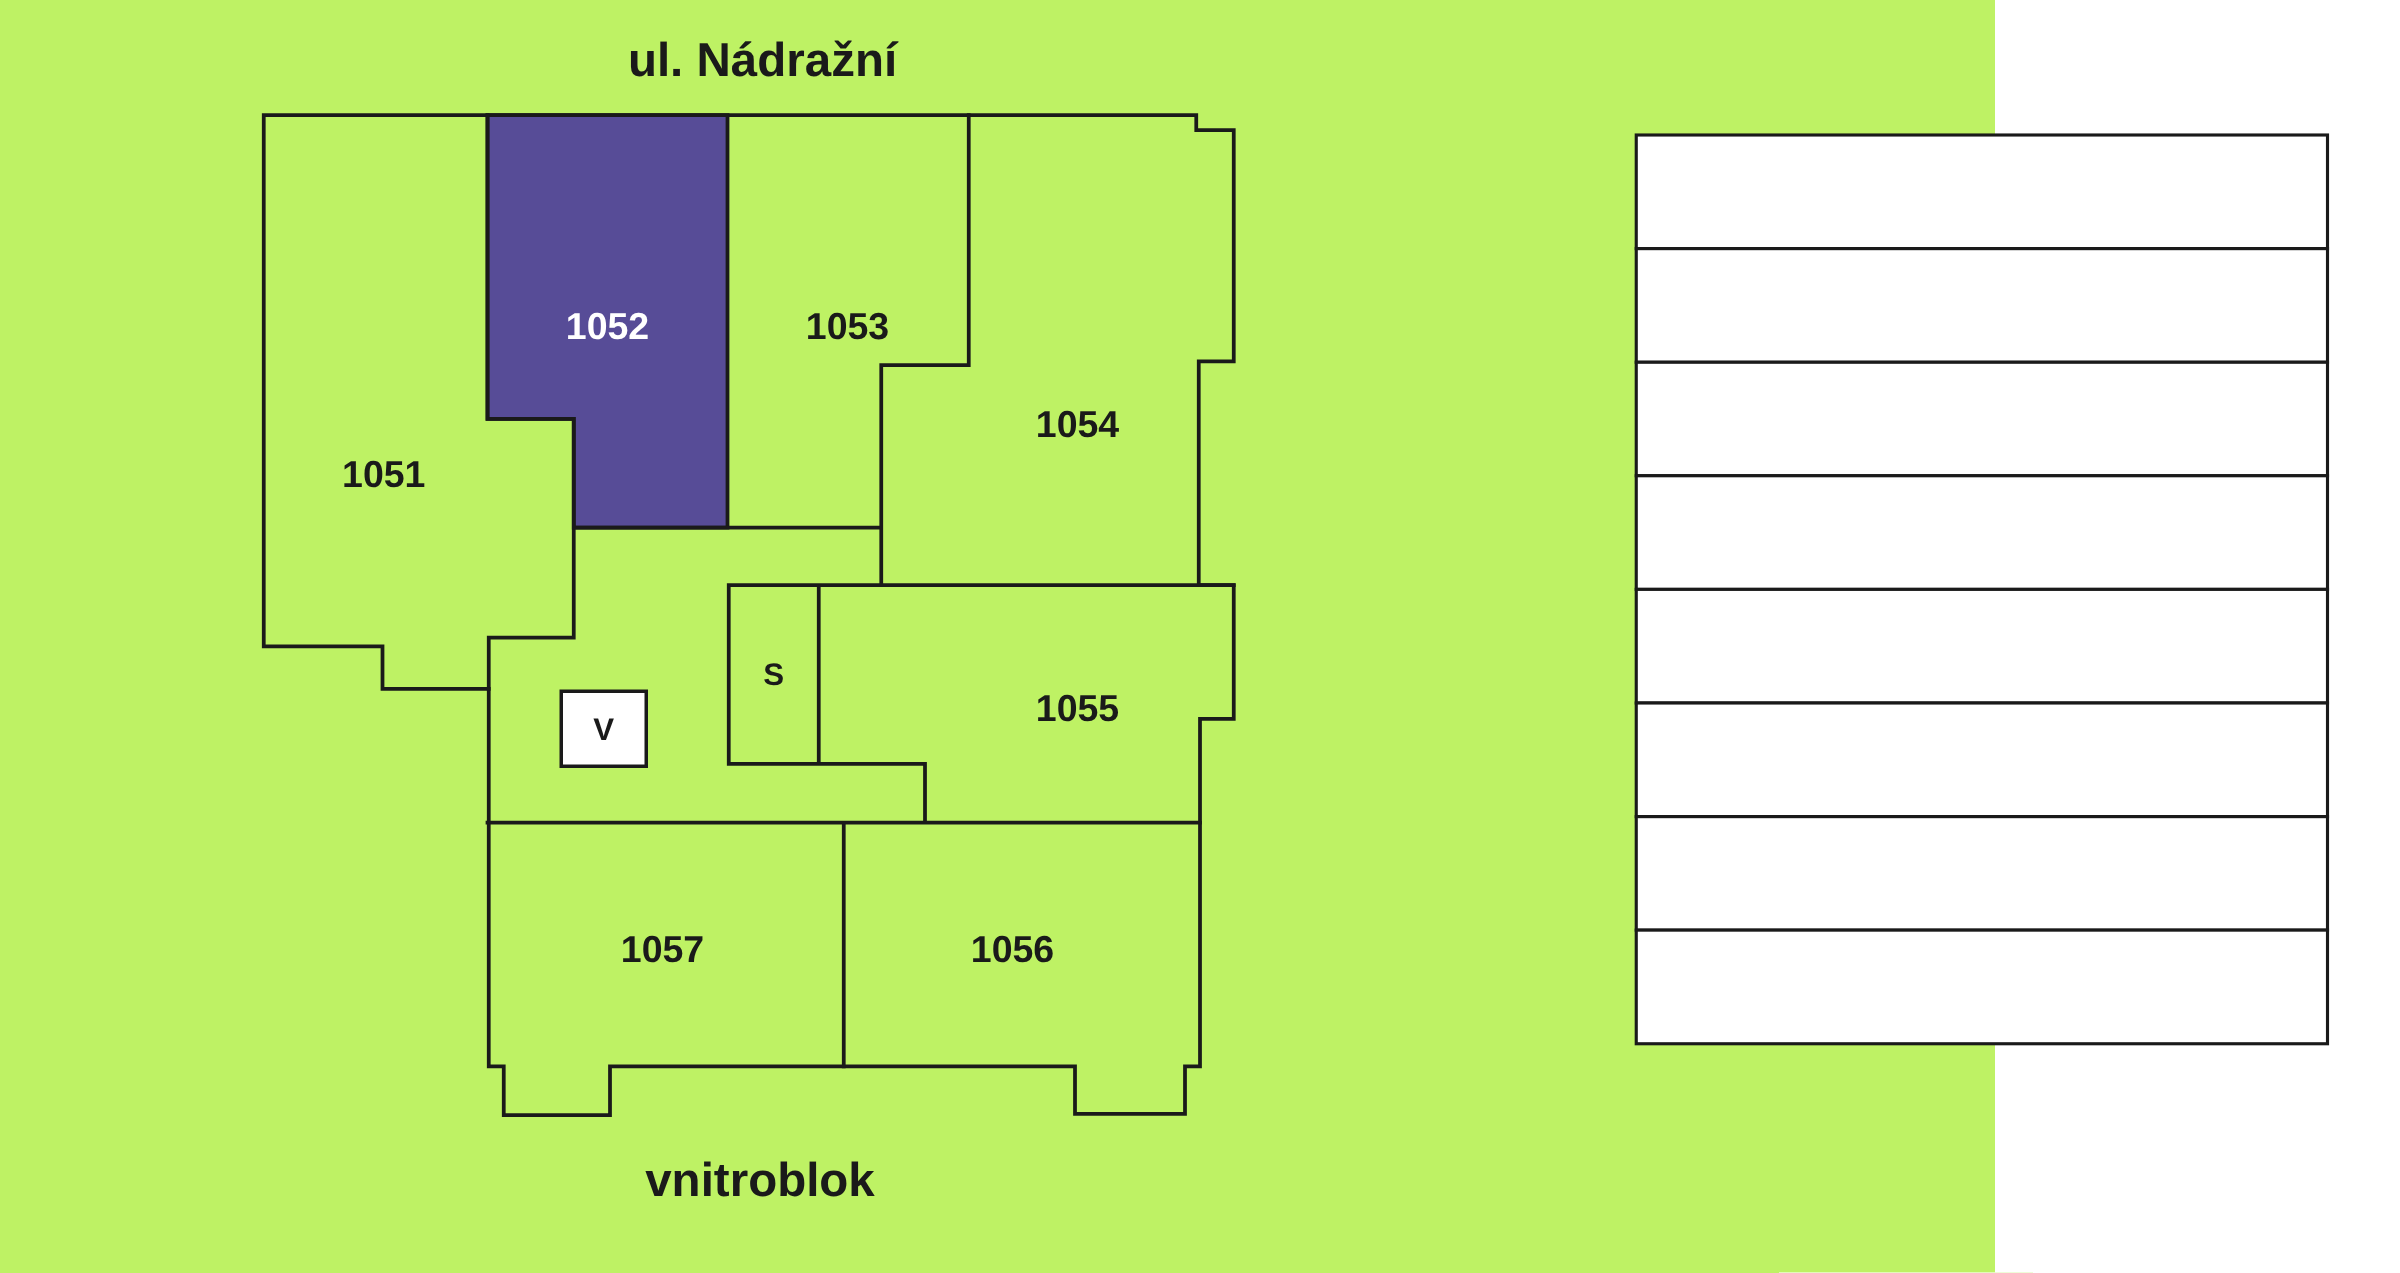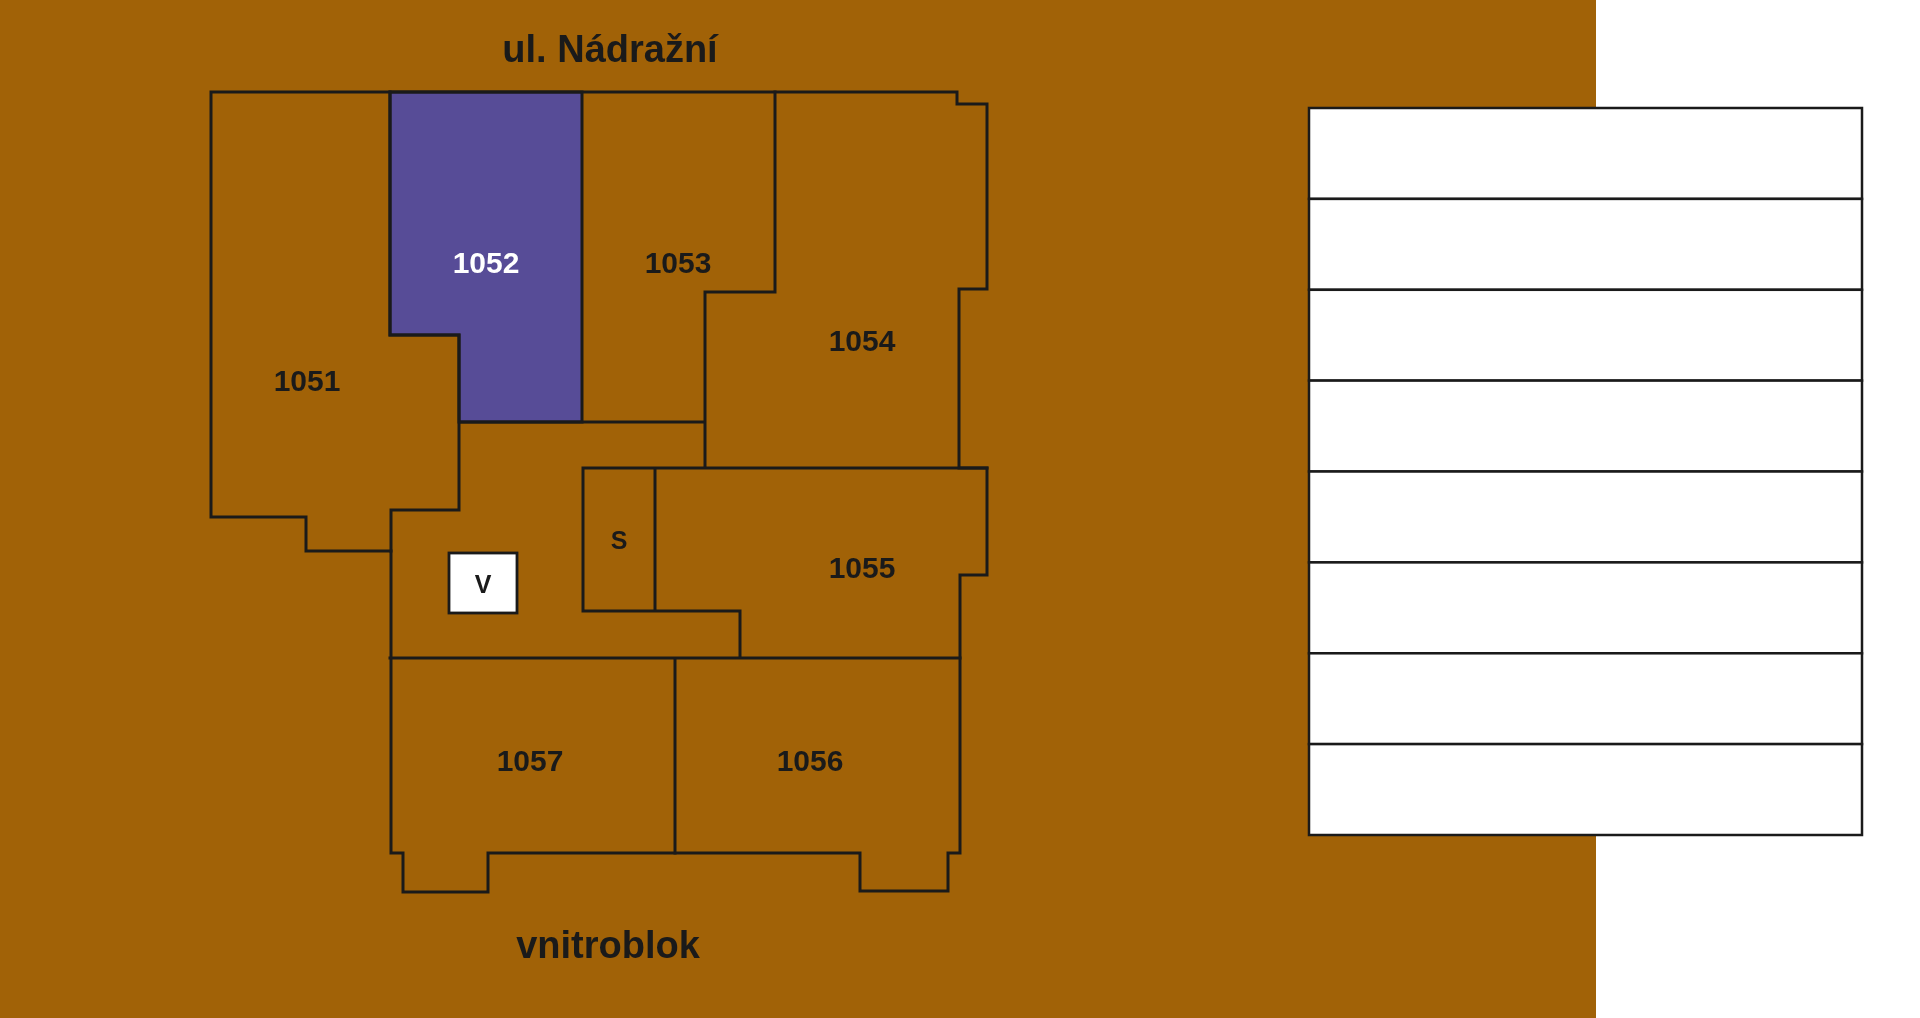--- a/index.html
+++ b/index.html
@@ -7,21 +7,21 @@
     padding: 0;
     background: #ffffff;
     width: 1920px;
     height: 1018px;
     overflow: hidden;
   }
   .stage {
     position: relative;
     width: 1596px;
     height: 1018px;
-    background: #a16207;
+    background: #bef264;
   }
   svg {
     display: block;
   }
   text {
     font-family: "Liberation Sans", sans-serif;
     font-weight: 700;
     fill: #1a1a1a;
   }
   .street-label { font-size: 38px; }

